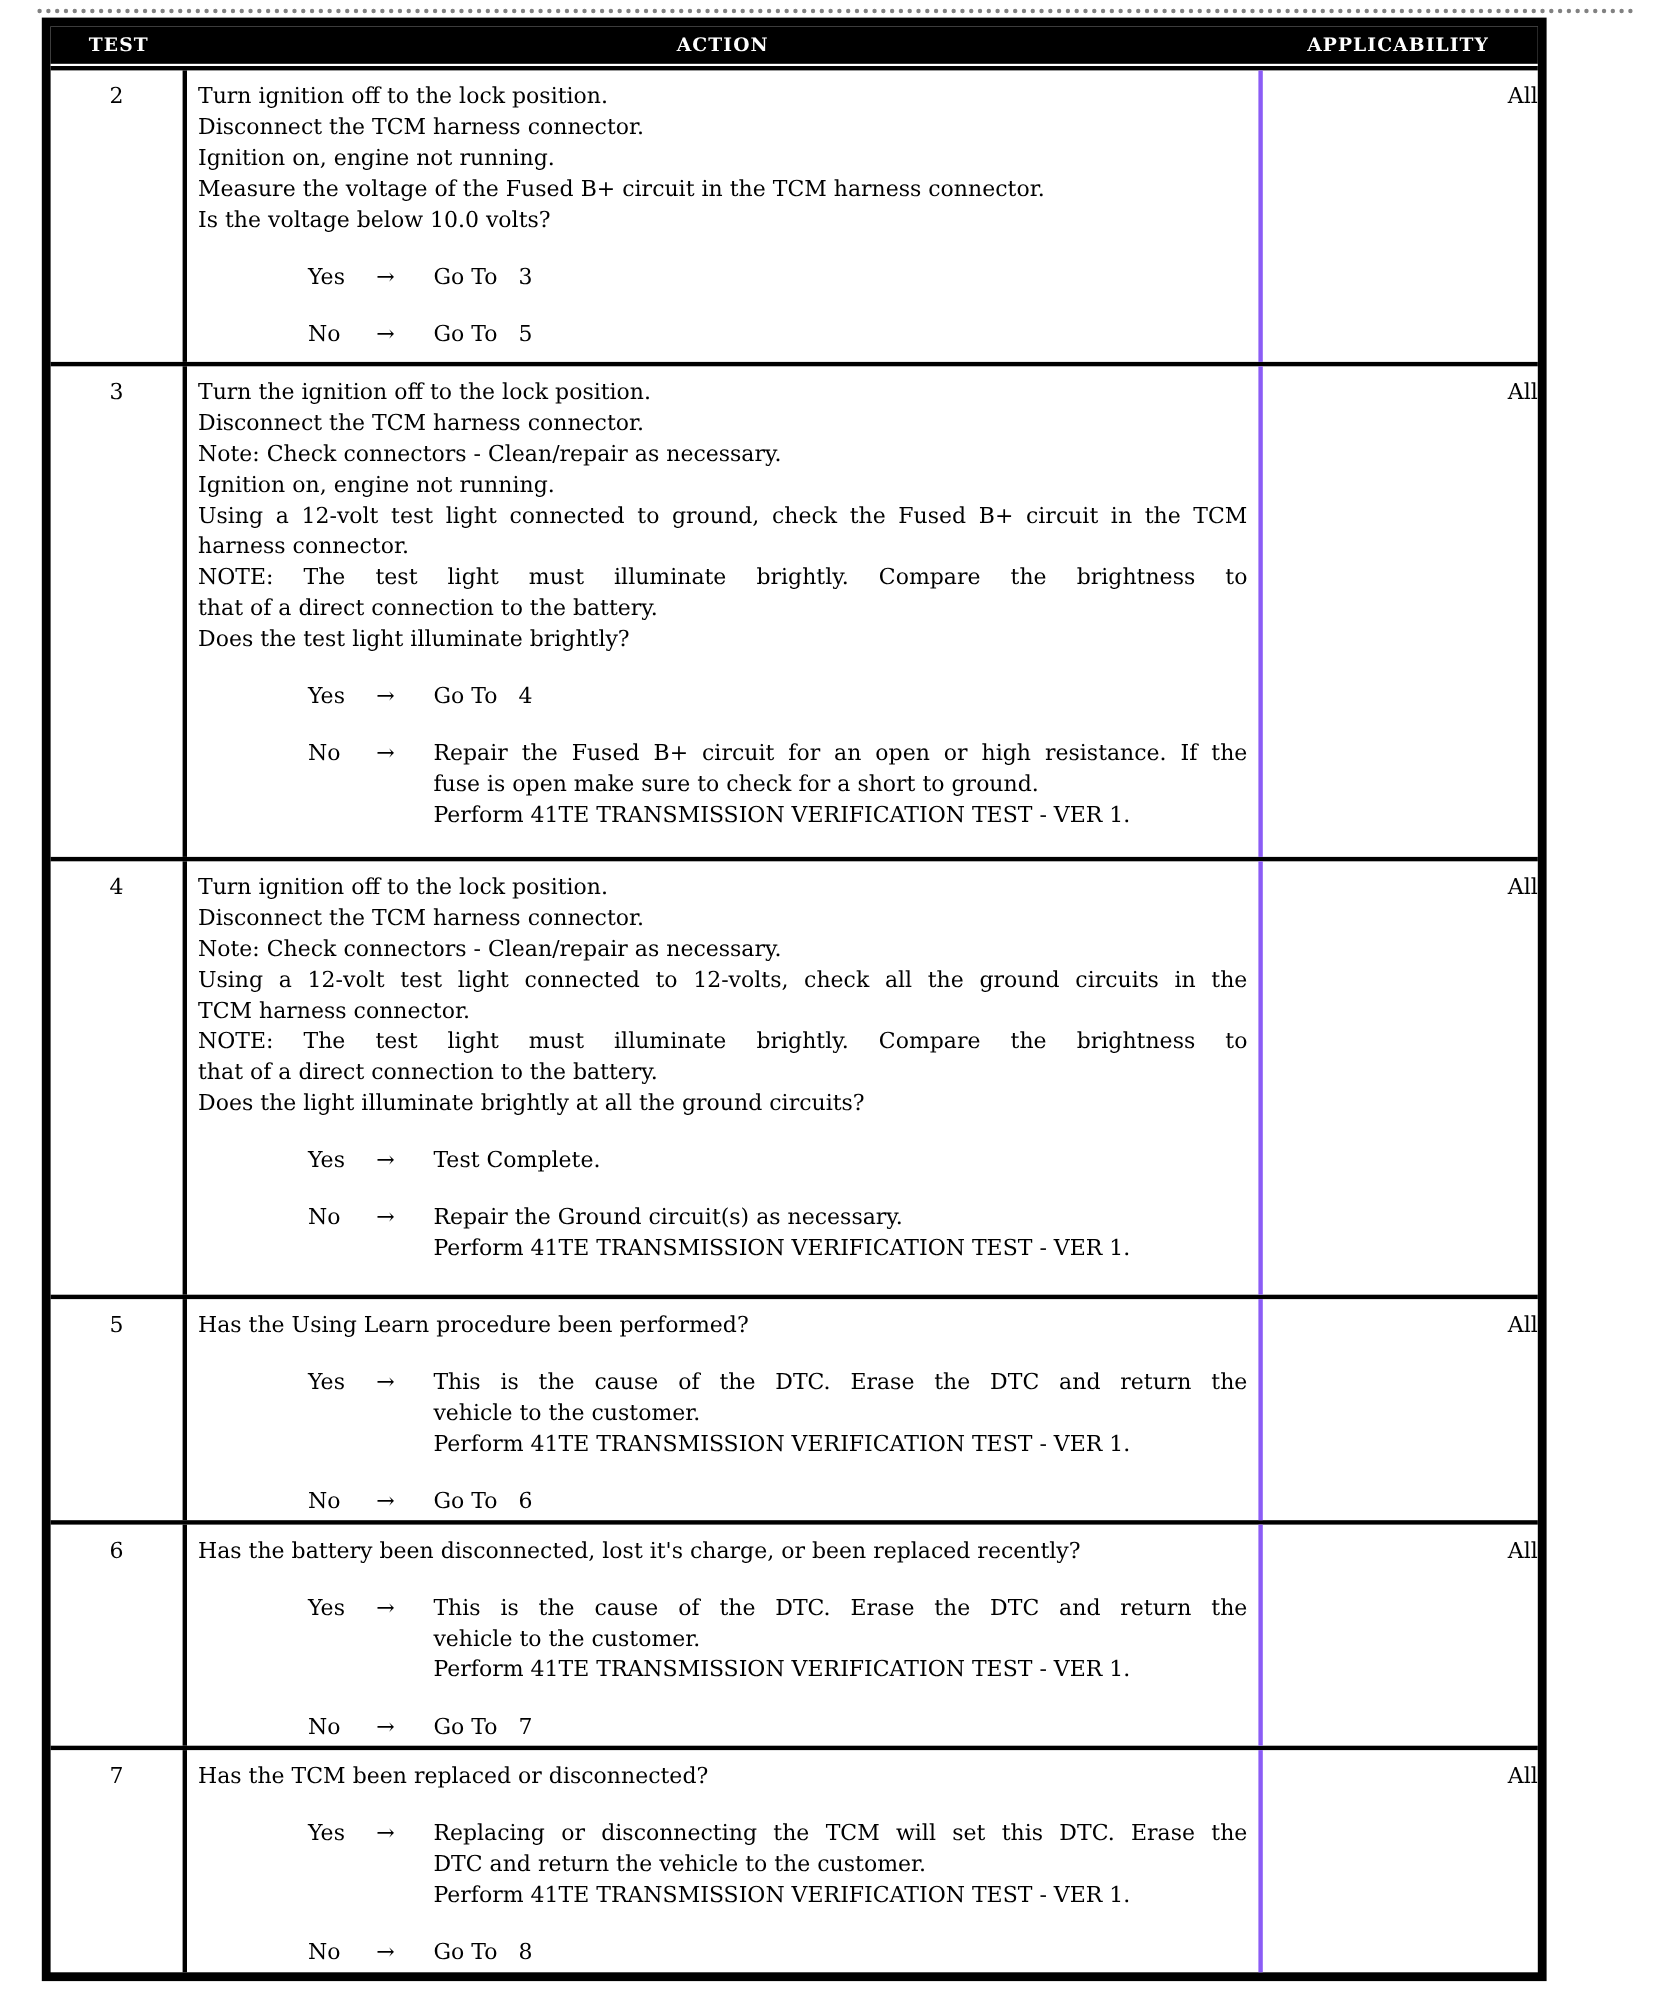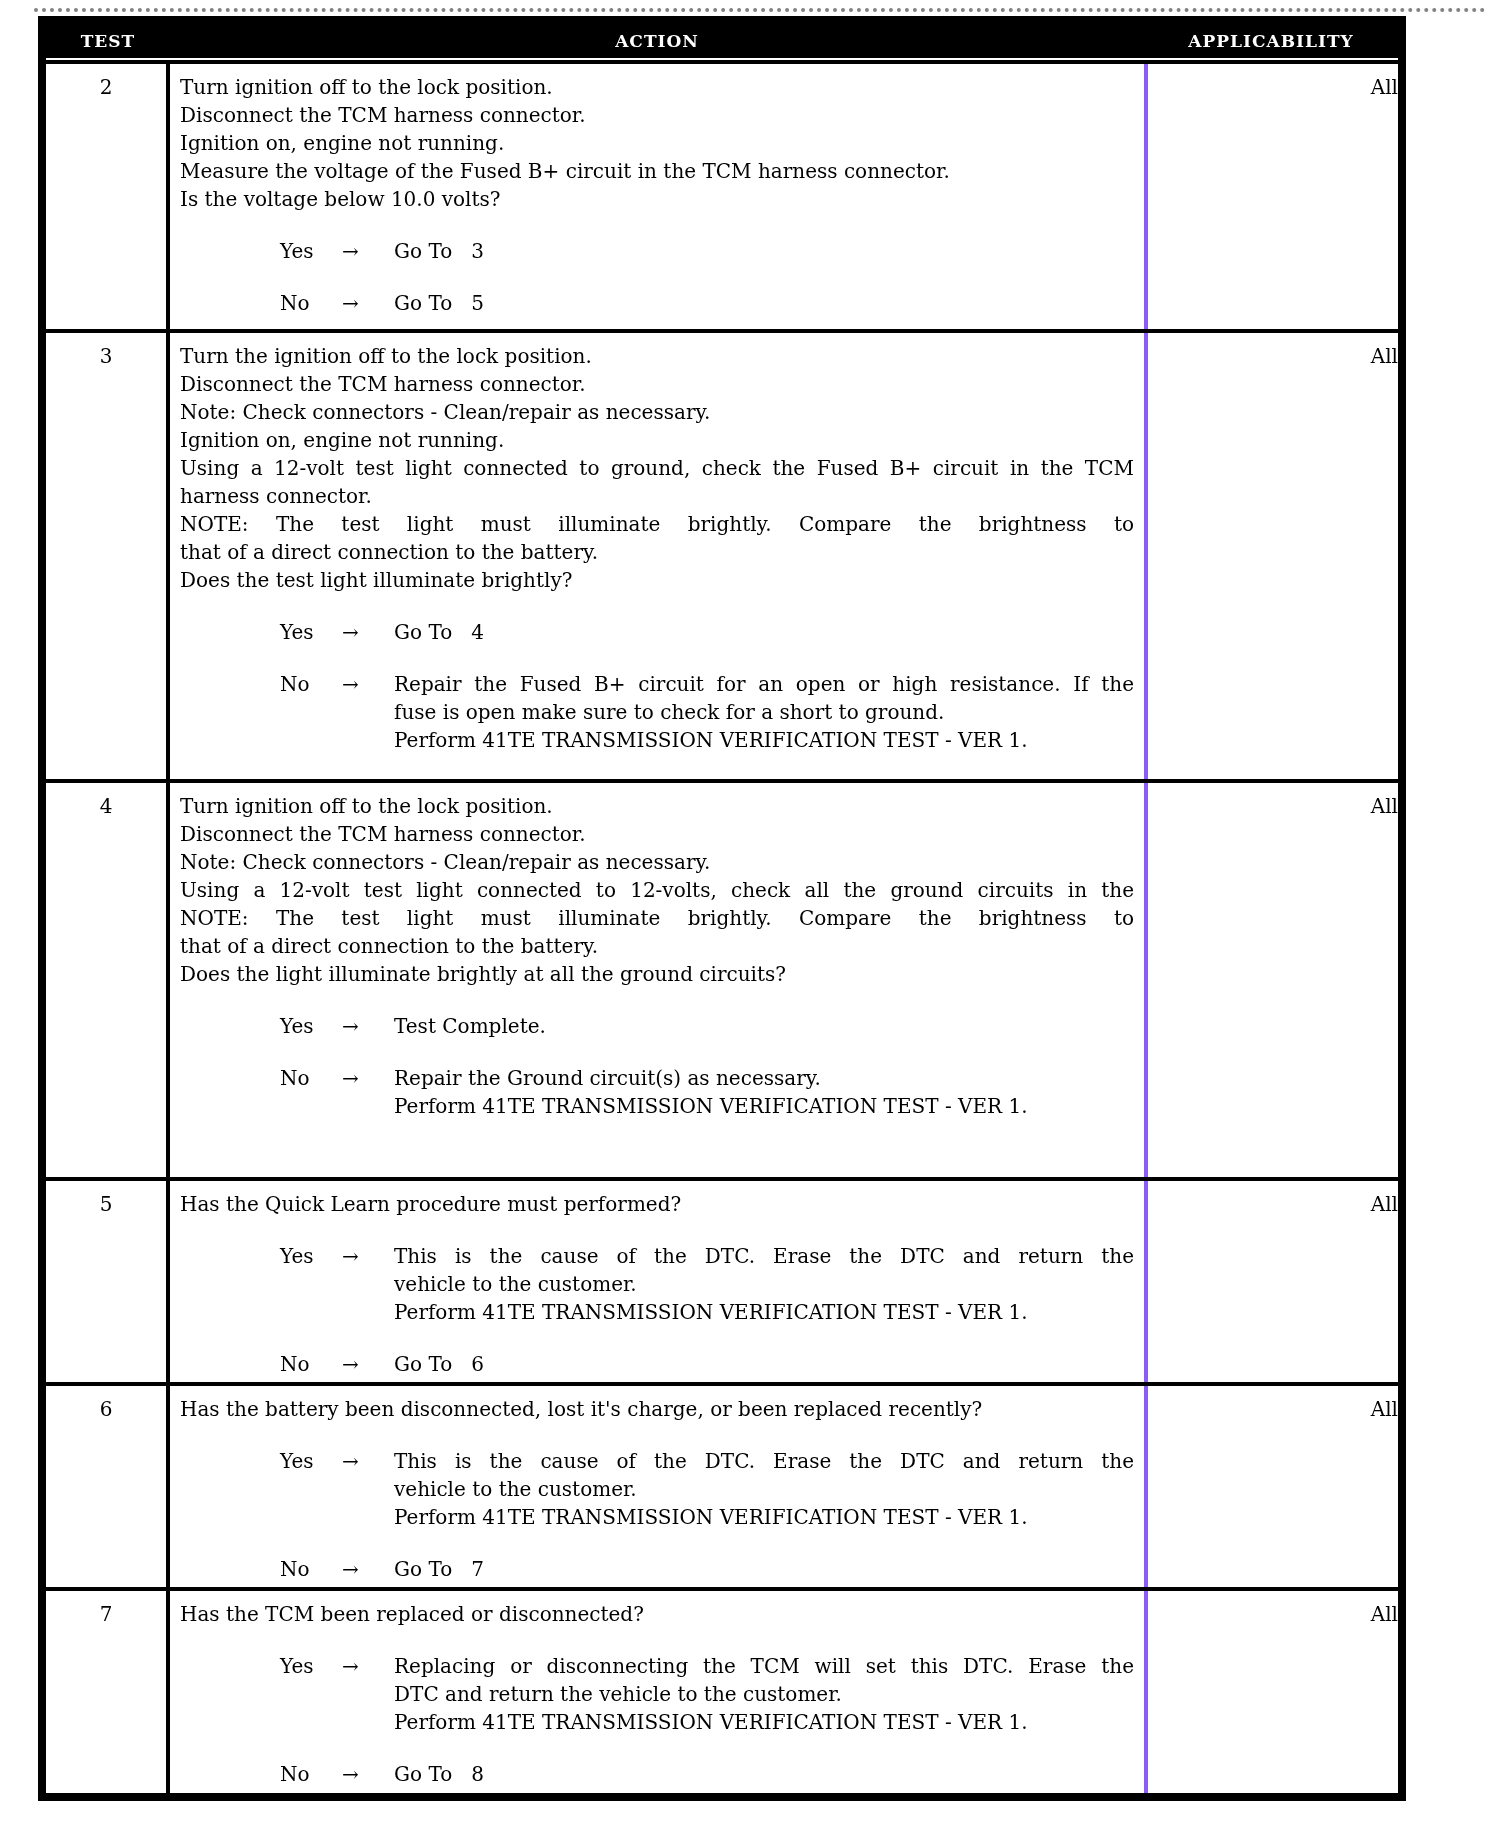--- a/index.html
+++ b/index.html
@@ -164,20 +164,21 @@
       <div class="cell cell-app">All</div>
     </div>
 
     <div class="row r2">
       <div class="cell cell-test">4</div>
       <div class="cell cell-action">
         <div class="instr">Turn ignition off to the lock position.</div>
         <div class="instr">Disconnect the TCM harness connector.</div>
         <div class="instr bold">Note: Check connectors - Clean/repair as necessary.</div>
         <div class="instr j">Using a 12-volt test light connected to 12-volts, check all the ground circuits in the</div>
+        <div class="instr">TCM harness connector.</div>
         <div class="instr bold j">NOTE: The test light must illuminate brightly. Compare the brightness to</div>
         <div class="instr bold">that of a direct connection to the battery.</div>
         <div class="instr">Does the light illuminate brightly at all the ground circuits?</div>
         <div class="decision">
           <span class="dlabel">Yes</span>
           <span class="darrow">→</span>
           <span class="dresult">
             <div class="rline">Test Complete.</div>
           </span>
         </div>
@@ -189,21 +190,21 @@
             <div class="rline">Perform 41TE TRANSMISSION VERIFICATION TEST - VER 1.</div>
           </span>
         </div>
       </div>
       <div class="cell cell-app">All</div>
     </div>
 
     <div class="row r3">
       <div class="cell cell-test">5</div>
       <div class="cell cell-action">
-        <div class="instr">Has the Quick Learn procedure must performed?</div>
+        <div class="instr">Has the Using Learn procedure been performed?</div>
         <div class="decision">
           <span class="dlabel">Yes</span>
           <span class="darrow">→</span>
           <span class="dresult">
             <div class="rline j">This is the cause of the DTC. Erase the DTC and return the</div>
             <div class="rline">vehicle to the customer.</div>
             <div class="rline">Perform 41TE TRANSMISSION VERIFICATION TEST - VER 1.</div>
           </span>
         </div>
         <div class="decision">

